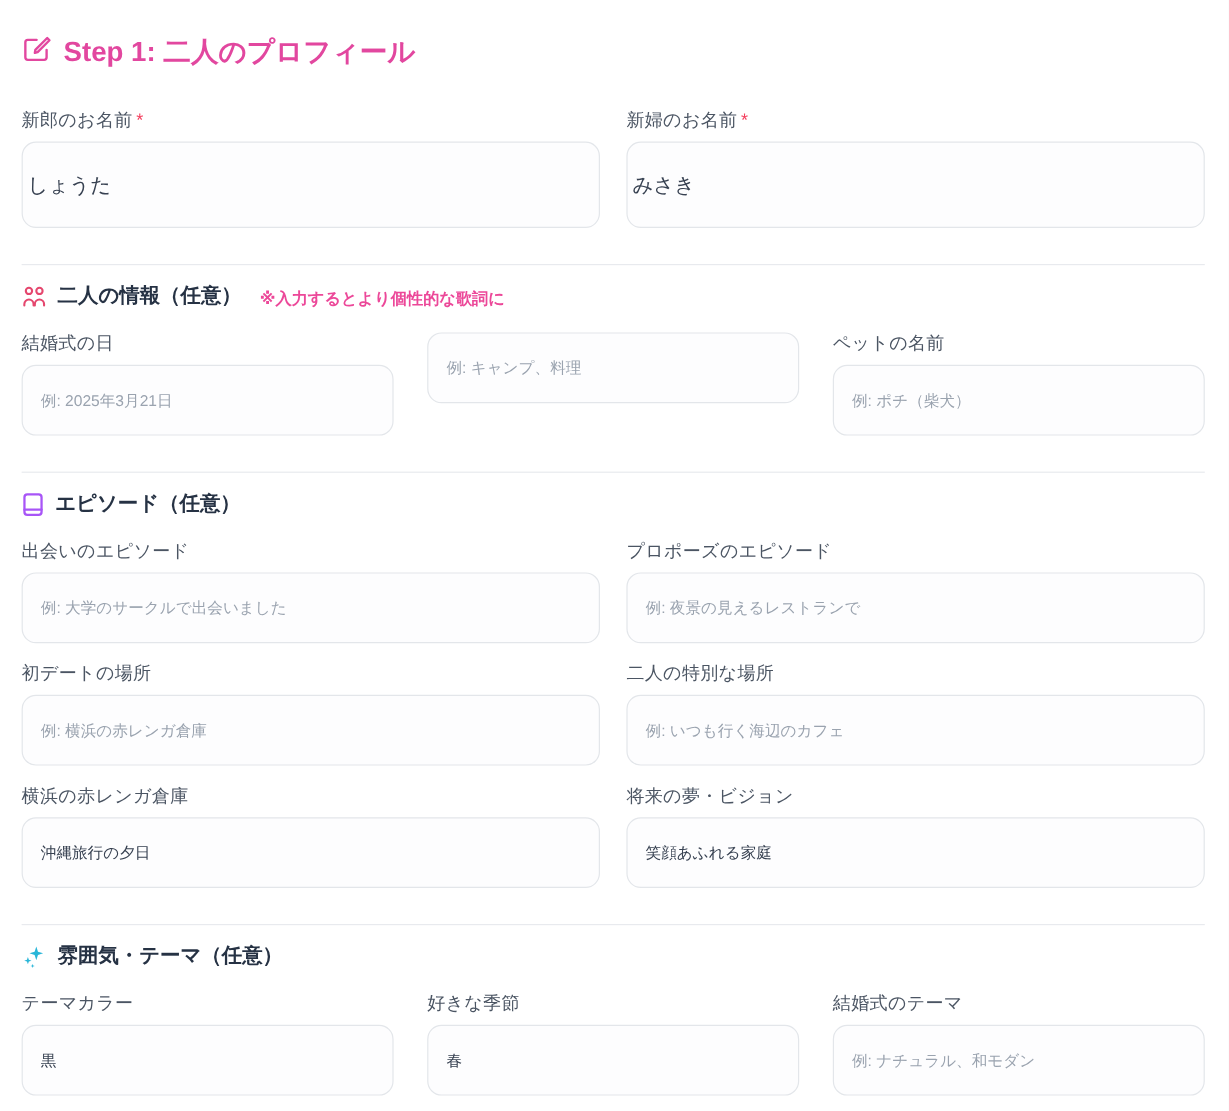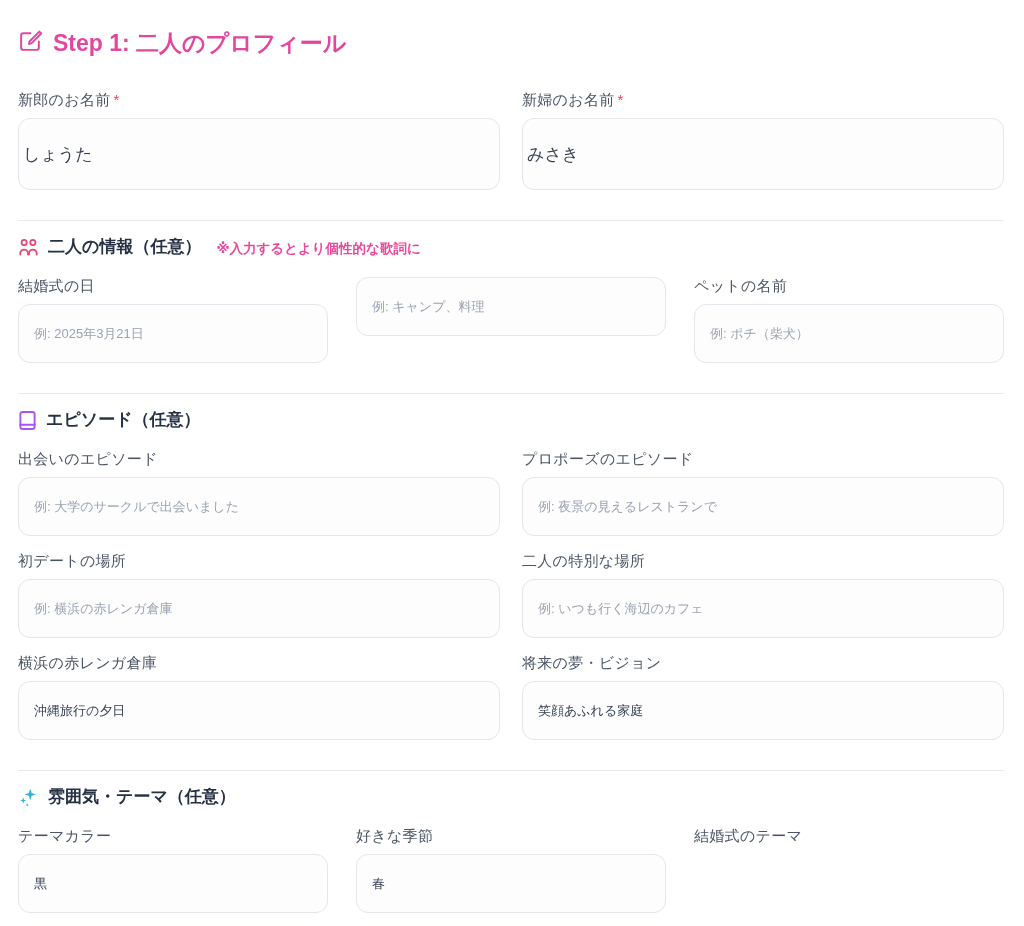--- a/index.html
+++ b/index.html
@@ -170,18 +170,19 @@
     <div>
       <label class="field-label">テーマカラー</label>
       <input type="text" class="tbox" value="黒" style="">
     </div>
     <div>
       <label class="field-label">好きな季節</label>
       <input type="text" class="tbox" value="春" style="">
     </div>
     <div>
       <label class="field-label">結婚式のテーマ</label>
+      <input type="text" class="tbox" placeholder="例: ナチュラル、和モダン" style="">
     </div>
   </div>
 
   <button class="submit-btn">次へ進む</button>
 
 </div>
 
 </body></html>

